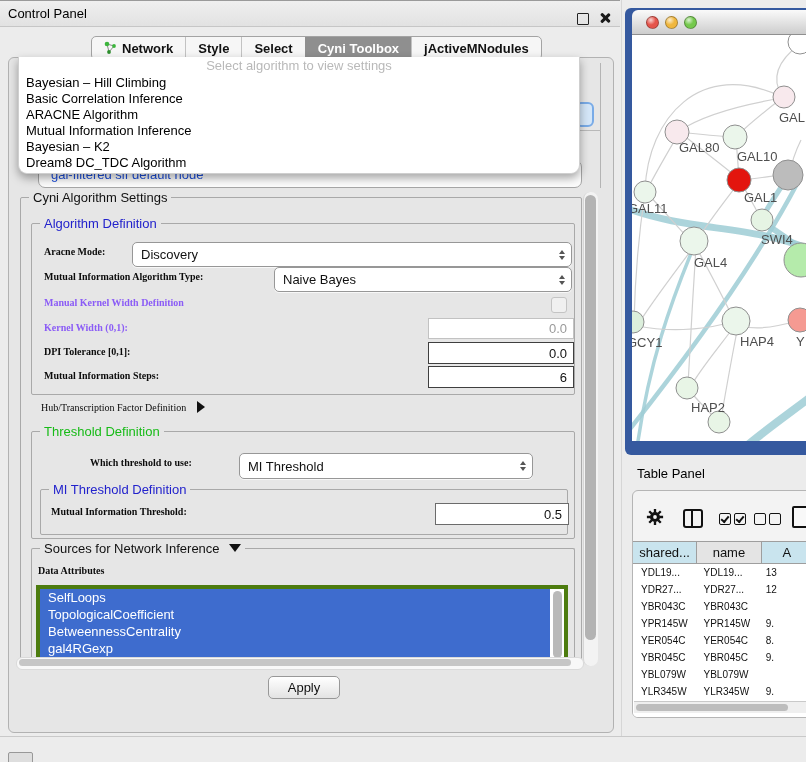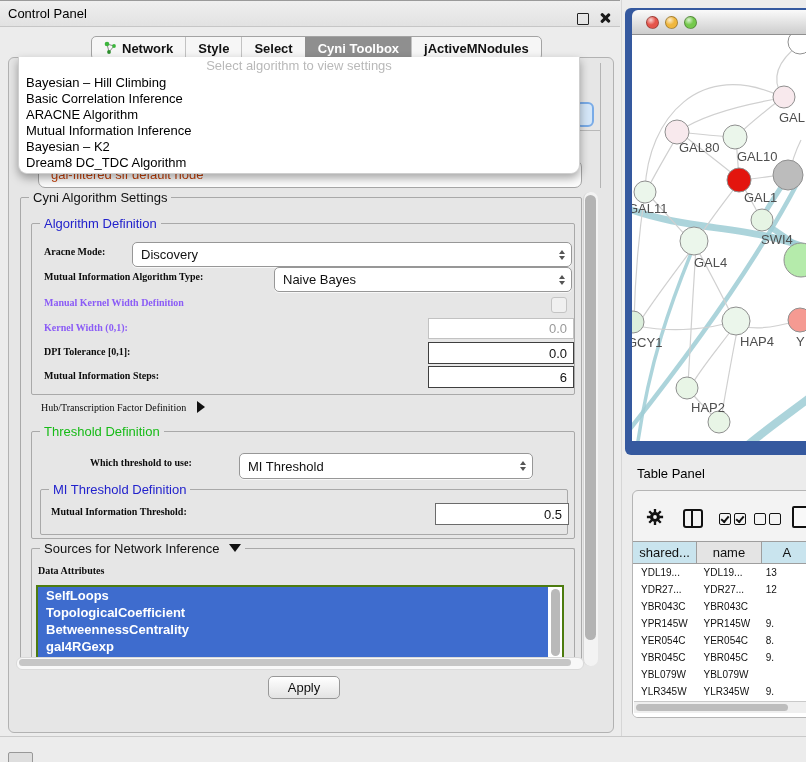--- a/index.html
+++ b/index.html
@@ -29,21 +29,21 @@
   
   .dd{left:18px;top:57px;width:560px;height:116px;background:#fff;z-index:30;
       border:1px solid #cfcfcf;border-top:none;border-radius:0 0 9px 9px;
       box-shadow:0 4px 10px rgba(0,0,0,.35);overflow:hidden;}
   .dd-ph{height:18px;line-height:18px;text-align:center;color:#b9b9b9;font-size:13px;}
   .dd-item{height:16px;line-height:16px;padding-left:7px;font-size:13px;color:#000;white-space:nowrap;}
   .dd-item.sel{font-weight:normal;}
 
   
   .combo-frag{left:38px;top:160px;width:530px;height:26px;background:#fcfcfc;border:1px solid #a6a6a6;
-      border-radius:7px;z-index:5;color:#c2410c;display:flex;align-items:center;padding-left:12px;}
+      border-radius:7px;z-index:5;color:#1d4ed8;display:flex;align-items:center;padding-left:12px;}
   .focus-frag{left:575px;top:102px;width:15px;height:21px;background:#d4e6f8;border:2.5px solid #79abe7;border-radius:6px;z-index:4;}
   .bg-vline{left:600px;top:63px;width:1px;height:125px;background:#b4b4b4;z-index:2;}
   .bg-hline{left:580px;top:130px;width:21px;height:1px;background:#b9b9b9;z-index:2;}
 
   
   .gbox{position:absolute;border:1px solid #a9a9a9;border-radius:2px;}
   .legend{position:absolute;top:-8px;left:8px;background:#e6e6e6;padding:0 4px;font-size:13px;line-height:15px;white-space:nowrap;}
   .legend.blue{color:var(--title-blue);} .legend.green{color:var(--title-green);}
   .lbl{position:absolute;font-size:10px;font-weight:bold;color:#0b0b0b;white-space:nowrap;font-family:Liberation Serif, serif;}
   .lbl.dis{color:#8b5cf6;}
@@ -58,21 +58,21 @@
   .field{position:absolute;background:#fff;border:1px solid #3f3f3f;display:flex;align-items:center;
      justify-content:flex-end;padding-right:6px;font-size:13px;}
   .field.dis{border:1px solid #c2c2c2;color:#9a9a9a;}
 
   .chk{position:absolute;width:14px;height:14px;background:#f0f0f0;border:1px solid #c4c4c4;border-radius:3px;}
 
   .tri-right{display:inline-block;width:0;height:0;border-top:6px solid transparent;border-bottom:6px solid transparent;border-left:8px solid #111;margin-left:8px;vertical-align:-2px;}
   .tri-down{display:inline-block;width:0;height:0;border-left:6px solid transparent;border-right:6px solid transparent;border-top:8px solid #111;margin-left:6px;vertical-align:1px;}
 
   
-  .listbox{position:absolute;background:#fff;border:2px solid #4d7c0f;overflow:hidden;font-weight:bold;}
+  .listbox{position:absolute;background:#fff;border:4px solid #4d7c0f;overflow:hidden;}
   .attr-item{height:17px;line-height:17px;padding-left:8px;font-size:13px;color:#000;margin:0 14px 0 0;}
   .attr-item.sel{background:var(--sel-blue);color:#fff;}
   .list-vscroll{position:absolute;right:1px;top:2px;width:11px;height:67px;}
   .list-vscroll .thumb{position:absolute;left:1px;top:0;width:9px;height:100%;background:#b9b9b9;border-radius:5px;}
 
   .vscroll{left:583px;top:192px;width:14px;height:474px;background:#f3f3f3;border-left:1px solid #d5d5d5;border-radius:7px;}
   .vscroll .thumb{position:absolute;left:1px;top:3px;width:11px;height:445px;background:#b3b3b3;border-radius:6px;}
   .hscroll{left:16px;top:657px;width:566px;height:11px;background:#f8f8f8;border:1px solid #dadada;border-radius:6px;}
   .hscroll .thumb{position:absolute;left:2px;top:1px;width:552px;height:7px;background:#c6c6c6;border-radius:4px;}
 

